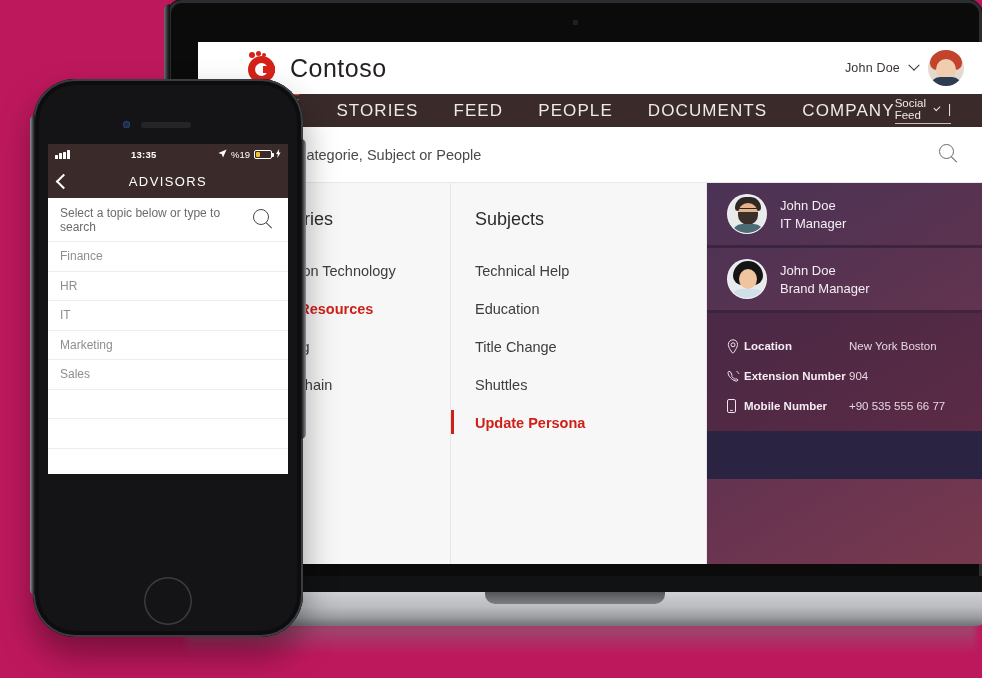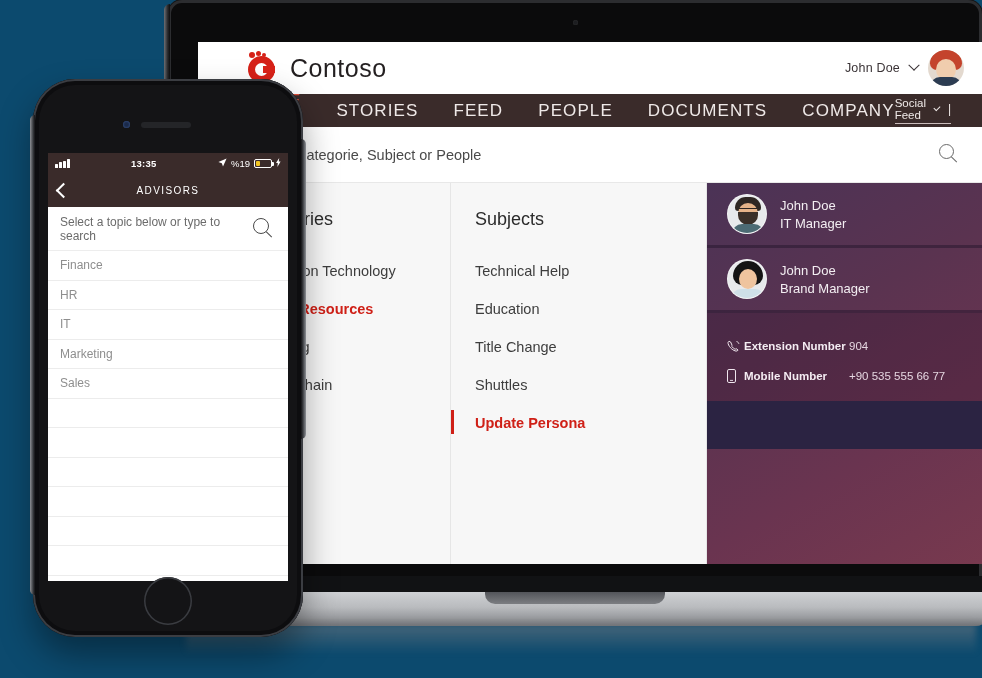--- a/index.html
+++ b/index.html
@@ -1,19 +1,19 @@
 <!DOCTYPE html>
 <html><head>
 <meta charset="utf-8">
 <style>
   * { margin:0; padding:0; box-sizing:border-box; }
   html,body { width:982px; height:678px; overflow:hidden; background:#ffffff; }
   body { font-family:"Liberation Sans", sans-serif; -webkit-font-smoothing:antialiased; }
 
-  .stage { position:relative; width:982px; height:678px; background:#0c4a6e; }
+  .stage { position:relative; width:982px; height:678px; background:#be185d; }
 
   
   .laptop { position:absolute; left:168px; top:0px; width:814px; height:640px; }
   .laptop-bezel {
     position:absolute; left:0; top:0; width:814px; height:592px;
     background:#0b0b0c;
     border-radius:14px 14px 2px 2px;
     box-shadow: inset 0 0 0 3px #2c2d30, 0 0 0 1px #151618;
   }
   .laptop-bezel::before{
@@ -147,41 +147,41 @@
     background:linear-gradient(90deg,#8d9095,#35373b 65%,#121214); border-radius:5px 0 0 5px;
   }
   .phone-body::after{
     content:""; position:absolute; right:-3px; top:60px; width:5px; height:300px;
     background:linear-gradient(270deg,#8d9095,#35373b 65%,#121214); border-radius:0 5px 5px 0;
   }
   .phone-cam { position:absolute; left:90px; top:42px; width:7px; height:7px; border-radius:50%;
     background:#1b2a4a; box-shadow:inset 0 0 2px #4a6ba8; }
   .phone-speaker { position:absolute; left:108px; top:43px; width:50px; height:6px;
     border-radius:3px; background:#242528; }
-  .phone-screen { position:absolute; left:15px; top:74px; width:240px; height:428px;
+  .phone-screen { position:absolute; left:15px; top:65px; width:240px; height:330px;
      background:#fff; overflow:hidden; }
   .phone-home { position:absolute; left:50%; top:498px; margin-left:-24px; width:48px; height:48px;
      border-radius:50%; background:#141416; box-shadow: inset 0 0 0 1.5px #3a3c41; }
 
   .ph-status { height:20px; background:#3a2b2a; display:flex; align-items:center;
      justify-content:space-between; padding:0 7px; color:#fff; font-size:9.5px; }
   .bars { display:flex; align-items:flex-end; gap:1.5px; height:9px; }
   .bars i { display:block; width:2.5px; background:#fff; border-radius:0.5px; }
   .bars i:nth-child(1){height:4px;} .bars i:nth-child(2){height:5.5px;}
   .bars i:nth-child(3){height:7px;} .bars i:nth-child(4){height:9px;}
   .ph-time { font-weight:bold; letter-spacing:0.2px; }
   .ph-right { display:flex; align-items:center; gap:4px; }
   .batt { width:18px; height:9px; border:1px solid #fff; border-radius:2px; position:relative; }
   .batt::after{content:"";position:absolute;right:-3px;top:2px;width:2px;height:4px;background:#fff;border-radius:0 1px 1px 0;}
   .batt i{position:absolute;left:1px;top:1px;bottom:1px;width:25%;background:#f2c522;border-radius:1px;}
   .ph-header { height:34px; background:#3a2b2a; display:flex; align-items:center;
      justify-content:center; position:relative; }
   .ph-back { position:absolute; left:10px; width:11px; height:11px; border-left:2.2px solid #fff;
      border-bottom:2.2px solid #fff; transform:rotate(45deg); }
-  .ph-title { color:#fff; font-size:10px; letter-spacing:1.4px; }
+  .ph-title { color:#fff; font-size:13px; letter-spacing:1.4px; }
   .ph-search { height:44px; display:flex; align-items:center; justify-content:space-between;
      padding:0 14px 0 12px; border-bottom:1px solid #ededed; }
   .ph-search span { font-size:12px; color:#6b6b6b; }
   .ph-mag { width:22px; height:22px; position:relative; }
   .ph-mag .c { position:absolute; left:0; top:0; width:16px; height:16px; border-radius:50%;
      border:1.3px solid #4a4a4a; }
   .ph-mag .h { position:absolute; left:13px; top:13px; width:8px; height:1.3px; background:#4a4a4a;
      transform:rotate(45deg); transform-origin:left center; }
   .ph-row { height:29.5px; display:flex; align-items:center; padding-left:12px;
      border-bottom:1px solid #ececec; font-size:12px; color:#8e8e8e; cursor:pointer; }
@@ -293,20 +293,29 @@
                   <div class="face"></div>
                   <div class="body"></div>
               </div>
               <div class="person-txt">
                 <div class="person-name">John Doe</div>
                 <div class="person-role">Brand Manager</div>
               </div>
             </div>
 
             <div class="contacts">
+              <div class="contact-row">
+                <span class="contact-ico">
+                  <svg width="12" height="15" viewBox="0 0 12 15">
+                      <path d="M6 .8C3.4.8 1.3 2.9 1.3 5.4c0 3.4 4 8.4 4.2 8.6.2.3.6.3.8 0 .2-.2 4.2-5.2 4.2-8.6C10.7 2.9 8.6.8 6 .8zm0 7a2 2 0 110-4 2 2 0 010 4z" fill="none" stroke="#f0e6ee" stroke-width="1"></path>
+                    </svg>
+                </span>
+                <span class="contact-label">Location</span>
+                <span class="contact-val">New York Boston</span>
+              </div>
               <div class="contact-row">
                 <span class="contact-ico">
                   <svg width="13" height="13" viewBox="0 0 13 13">
                       <path d="M2 1.2c-.7.5-1.2 1.3-.9 2.3.5 2.1 1.9 4 3.6 5.4 1.5 1.2 3 2 4.4 2.2.9.1 1.6-.4 2-1.1l-2-1.4c-.4.4-.8.7-1.2.5-1-.5-2-1.3-2.8-2.3-.5-.7-.4-1.1 0-1.5L3.6 2z" fill="none" stroke="#f0e6ee" stroke-width="1"></path>
                       <path d="M9.5 1.5c1.4.3 2.2 1.2 2.4 2.4" fill="none" stroke="#f0e6ee" stroke-width="0.9"></path>
                     </svg>
                 </span>
                 <span class="contact-label">Extension Number</span>
                 <span class="contact-val">904</span>
               </div>

